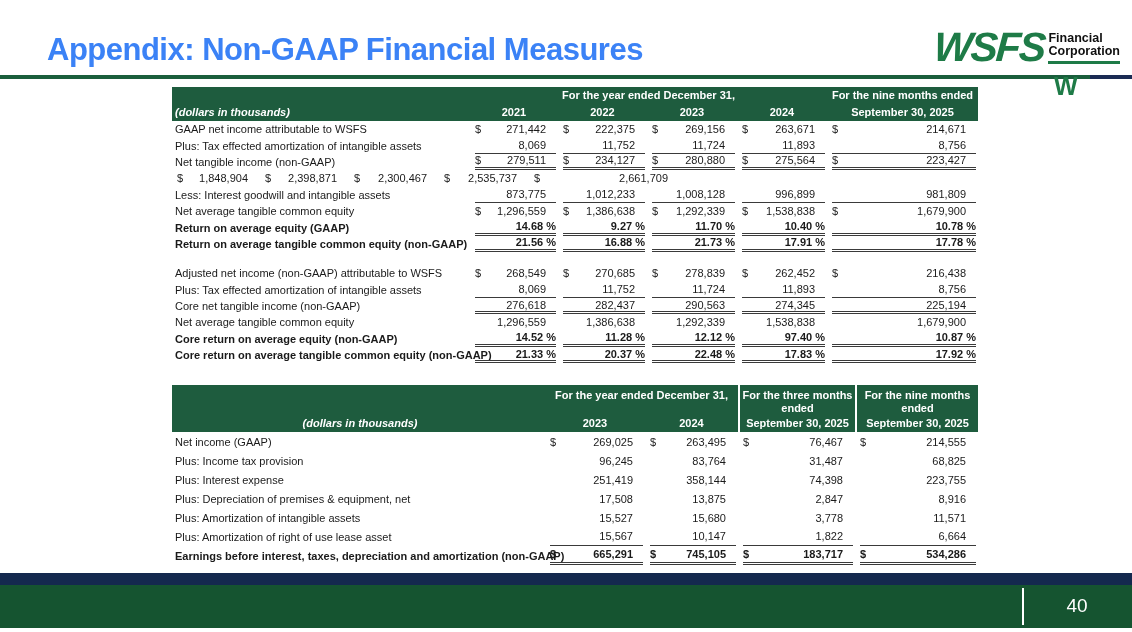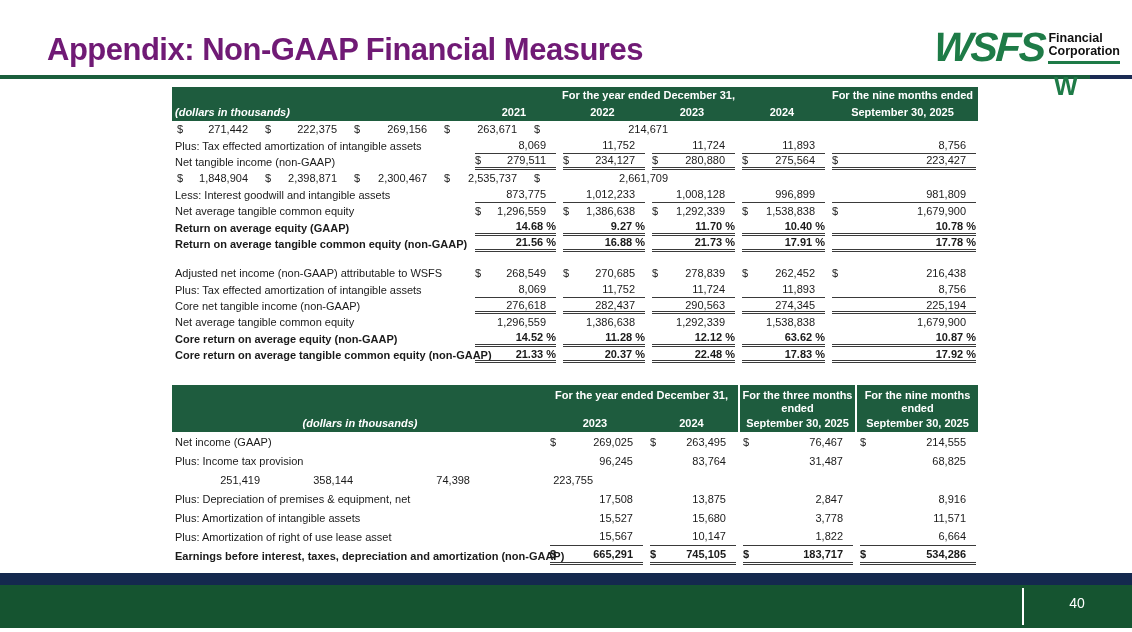--- a/index.html
+++ b/index.html
@@ -5,21 +5,21 @@
   html,body { margin:0; padding:0; background:#ffffff; }
   #slide {
     position:relative; width:1132px; height:632px; overflow:hidden;
     background:#ffffff; font-family:"Liberation Sans", sans-serif; color:#1a1a1a;
   }
   * { box-sizing:border-box; }
 
   
   .title {
     position:absolute; left:47px; top:32px; font-size:31px; font-weight:700;
-    color:#701a75; letter-spacing:-0.5px; white-space:nowrap;
+    color:#3b82f6; letter-spacing:-0.5px; white-space:nowrap;
   }
   .logo { position:absolute; right:12px; top:28px; display:flex; align-items:flex-start; }
   .logo-wordmark {
     font-size:41px; font-weight:700; font-style:italic; color:#1e7b47;
     line-height:38px; transform:skewX(-4deg); letter-spacing:-2px;
   }
   .logo-sub {
     margin-left:4px; margin-top:4px; font-size:12.5px; font-weight:700; color:#101010;
     line-height:13px; border-bottom:3px solid #1e7b47; padding-bottom:3px; white-space:nowrap;
   }
@@ -68,21 +68,21 @@
   .sep-left { border-left:2px solid #ffffff; }
   #table2 .trow { height:19px; }
   #table2 .tlabel { width:373px; }
 
   
   .footer-navy { position:absolute; left:0; top:573px; width:1132px; height:12px; background:#14294e; }
   .footer-green { position:absolute; left:0; top:585px; width:1132px; height:43px; background:#155430; }
   .footer-vline { position:absolute; left:1022px; top:588px; width:2px; height:37px; background:#ffffff; }
   .page-number {
     position:absolute; left:1022px; top:595px; width:110px; text-align:center;
-    color:#ffffff; font-size:14px;
+    color:#ffffff; font-size:19px;
   }
 </style>
 </head>
 <body>
 
 <div id="slide">
 
   <div class="title">Appendix: Non-GAAP Financial Measures</div>
 
   <div class="logo">
@@ -108,20 +108,21 @@
         <div class="hcell note" style="width:298px">(dollars in thousands)</div>
         <div class="hcell" style="width:88px">2021</div>
         <div class="hcell" style="width:89px">2022</div>
         <div class="hcell" style="width:90px">2023</div>
         <div class="hcell" style="width:90px">2024</div>
         <div class="hcell" style="width:151px">September 30, 2025</div>
       </div>
     </div>
     <div>
         <div class="trow">
+          <div class="tlabel">GAAP net income attributable to WSFS</div>
           <div class="tcell" style="width: 88px;">
             <div class="cell-inner">
               <span class="dollar">$</span>
               <span class="val">271,442</span>
             </div>
           </div>
           <div class="tcell" style="width: 89px;">
             <div class="cell-inner">
               <span class="dollar">$</span>
               <span class="val">222,375</span>
@@ -527,21 +528,21 @@
           </div>
           <div class="tcell" style="width: 90px;">
             <div class="cell-inner b-double pct">
               <span class="dollar"></span>
               <span class="val">12.12 %</span>
             </div>
           </div>
           <div class="tcell" style="width: 90px;">
             <div class="cell-inner b-double pct">
               <span class="dollar"></span>
-              <span class="val">63.62 %</span>
+              <span class="val">97.40 %</span>
             </div>
           </div>
           <div class="tcell" style="width: 151px;">
             <div class="cell-inner b-double pct">
               <span class="dollar"></span>
               <span class="val">10.87 %</span>
             </div>
           </div>
         </div>
         <div class="trow bold">
@@ -651,20 +652,21 @@
             </div>
           </div>
           <div class="tcell" style="width: 123px;">
             <div class="cell-inner">
               <span class="dollar"></span>
               <span class="val">68,825</span>
             </div>
           </div>
         </div>
         <div class="trow">
+          <div class="tlabel">Plus: Interest expense</div>
           <div class="tcell" style="width: 100px;">
             <div class="cell-inner">
               <span class="dollar"></span>
               <span class="val">251,419</span>
             </div>
           </div>
           <div class="tcell" style="width: 93px;">
             <div class="cell-inner">
               <span class="dollar"></span>
               <span class="val">358,144</span>

